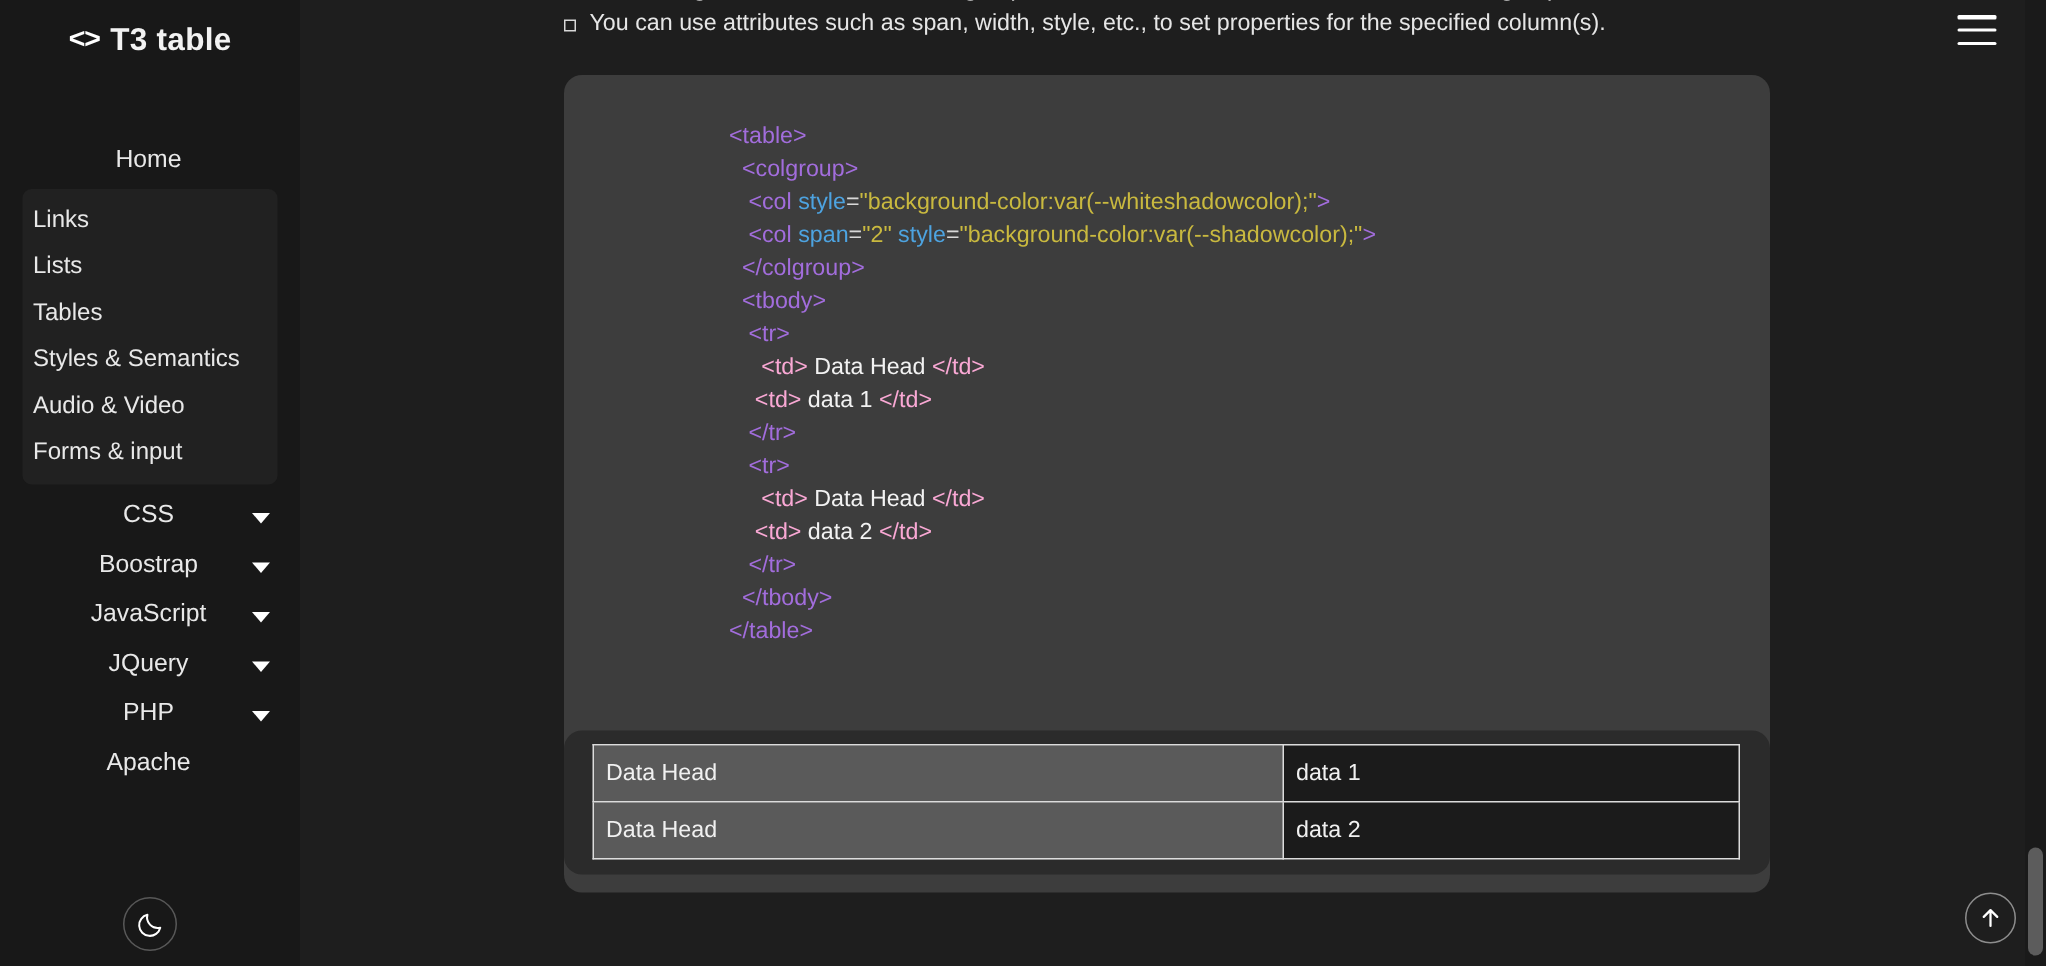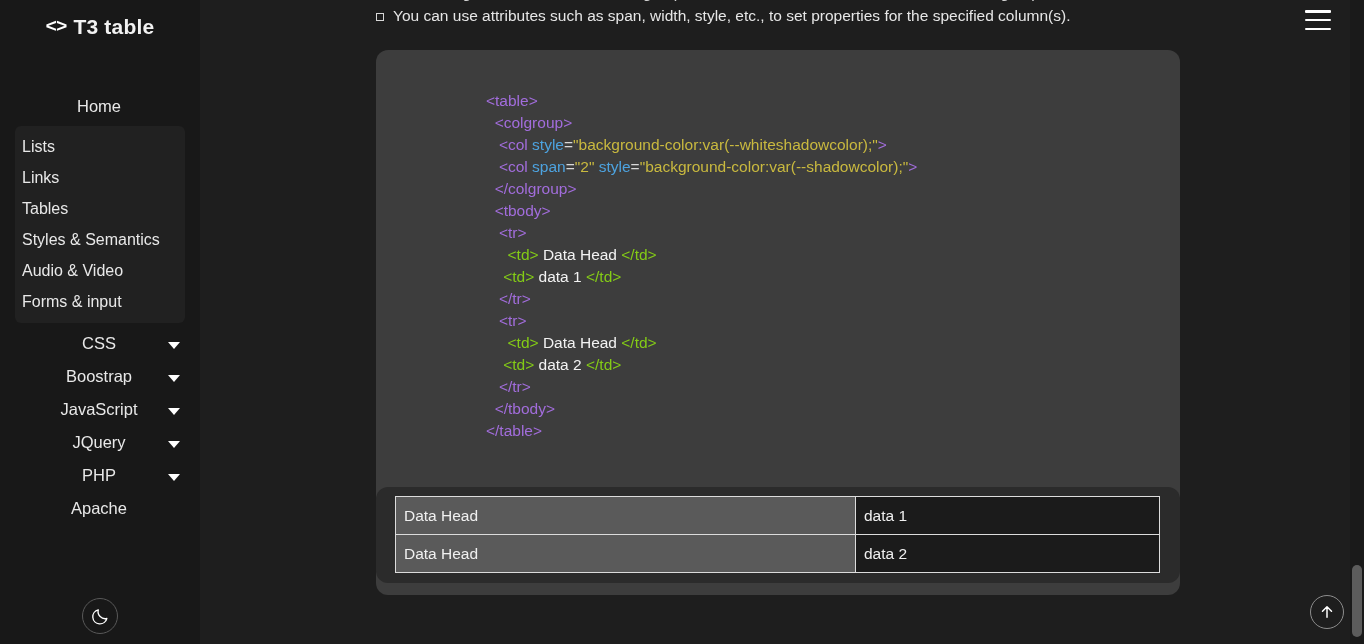--- a/index.html
+++ b/index.html
@@ -145,29 +145,29 @@
   .code-panel {
     position: absolute;
     left: 176px; top: 50px;
     width: 804px; height: 545px;
     background: #3d3d3d;
     border-radius: 12px;
     overflow: hidden;
   }
   .code-block {
     position: absolute;
-    left: 110px; top: 40px;
+    left: 110px; top: 30px;
     font-family: "Liberation Sans", sans-serif;
     font-size: 15.5px;
     line-height: 22px;
     white-space: pre;
     color: #ffffff;
   }
   .tok-tag   { color: #a26ddc; }
-  .tok-tag2  { color: #84cc16; }
+  .tok-tag2  { color: #f9a8d4; }
   .tok-attr  { color: #4da3e0; }
   .tok-eq    { color: #d8d8d8; }
   .tok-val   { color: #c9b93f; }
   .tok-txt   { color: #f2f2f2; }
 
   
   .result-panel {
     position: absolute;
     left: 176px; top: 487px;
     width: 804px; height: 96px;
@@ -232,24 +232,24 @@
 
     <nav class="navlist">
 
       <div class="nav-item">
         <span>Home</span>
       </div>
 
 
       <div class="submenu">
         <div class="sub-item">
+          <span>Links</span>
+        </div>
+        <div class="sub-item">
           <span>Lists</span>
-        </div>
-        <div class="sub-item">
-          <span>Links</span>
         </div>
         <div class="sub-item">
           <span>Tables</span>
         </div>
         <div class="sub-item">
           <span>Styles &amp; Semantics</span>
         </div>
         <div class="sub-item">
           <span>Audio &amp; Video</span>
         </div>

